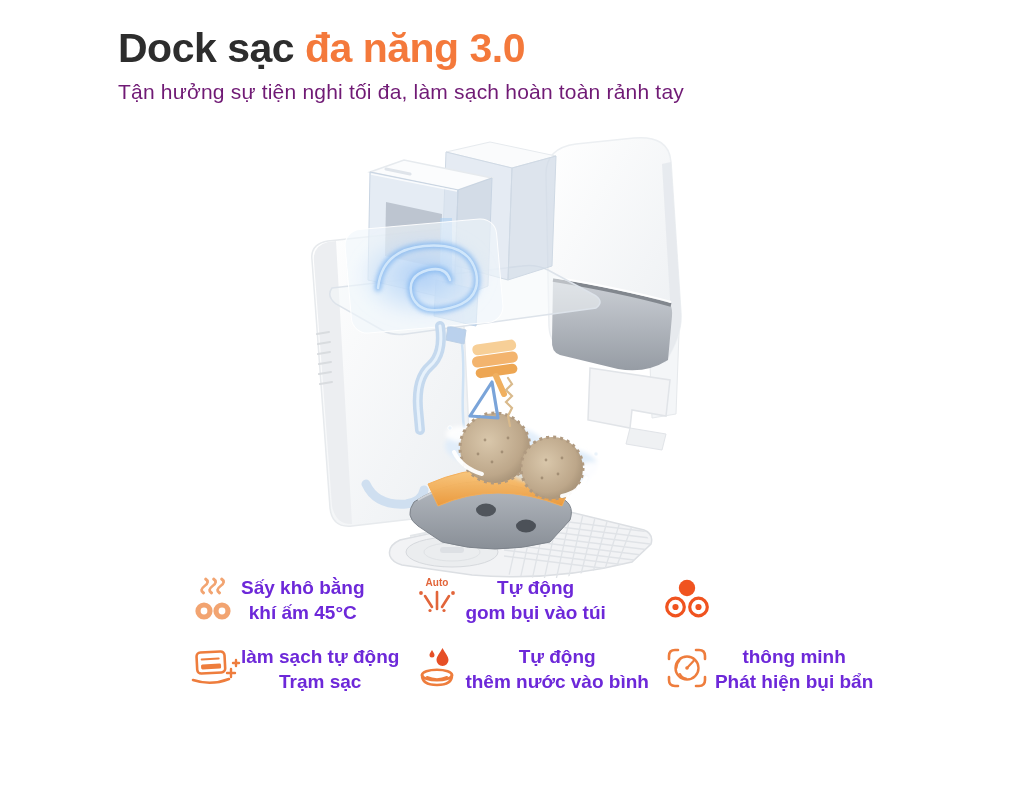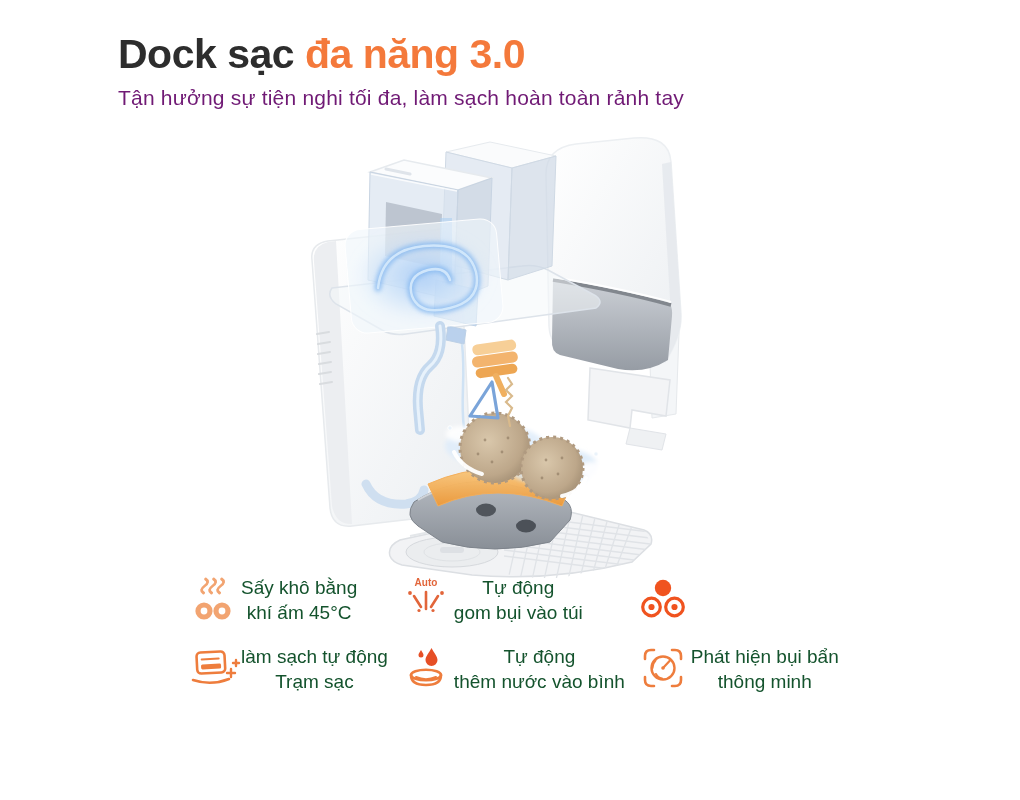--- a/index.html
+++ b/index.html
@@ -1,33 +1,33 @@
 <!DOCTYPE html>
 <html><head>
 <meta charset="utf-8">
 <style>
   html,body{margin:0;padding:0;background:#ffffff;}
   body{font-family:"Liberation Sans","DejaVu Sans",sans-serif;}
   .canvas{position:relative;width:1020px;height:800px;background:#ffffff;overflow:hidden;}
 
   
-  .hdr{position:absolute;left:118px;top:32px;}
+  .hdr{position:absolute;left:118px;top:26px;}
   .title{font-size:41px;font-weight:700;color:#2d2d2d;letter-spacing:-0.5px;line-height:1.1;}
   .title .accent{color:#f4793b;}
   .subtitle{margin-top:9px;font-size:21px;color:#701a75;font-weight:500;letter-spacing:0.2px;}
 
   
   .product-svg{position:absolute;left:290px;top:128px;}
 
   
   .features{position:absolute;left:185px;top:574px;width:620px;
     display:grid;grid-template-columns:repeat(3,1fr);row-gap:16px;column-gap:10px;}
   .feature{display:flex;flex-direction:row;align-items:center;}
   .f-icon{height:48px;display:flex;align-items:flex-end;justify-content:center;margin-bottom:5px;}
-  .f-label{font-size:19px;line-height:1.3;color:#14532d;text-align:center;font-weight:400;}
+  .f-label{font-size:19px;line-height:1.3;color:#6d28d9;text-align:center;font-weight:700;}
   .f-label span{display:block;white-space:nowrap;}
 </style>
 </head>
 <body>
 
 <div class="canvas">
 
   <div class="hdr">
     <div class="title">
       <span>Dock sạc</span>
@@ -312,19 +312,19 @@
             <path d="M19,41 H16 Q10,41 10,35 V32"></path>
           </g>
           <circle cx="28" cy="23" r="11.5" fill="none" stroke="#ee7d3d" stroke-width="2.4"></circle>
           <path d="M28,23 L35,15.5" stroke="#ee7d3d" stroke-width="2.2" stroke-linecap="round"></path>
           <circle cx="28" cy="23" r="1.8" fill="#ee7d3d"></circle>
           <path d="M21,29 a8,8 0 0 0 6,4.5" fill="none" stroke="#ee7d3d" stroke-width="2" stroke-linecap="round"></path>
           <path d="M17.5,23 a10.5,10.5 0 0 1 3,-7.5" fill="none" stroke="#ee7d3d" stroke-width="2" stroke-linecap="round"></path>
         </svg>
       </div>
       <div class="f-label">
+        <span>thông minh</span>
         <span>Phát hiện bụi bẩn</span>
-        <span>thông minh</span>
       </div>
     </div>
 
   </div>
 </div>
 
 </body></html>

